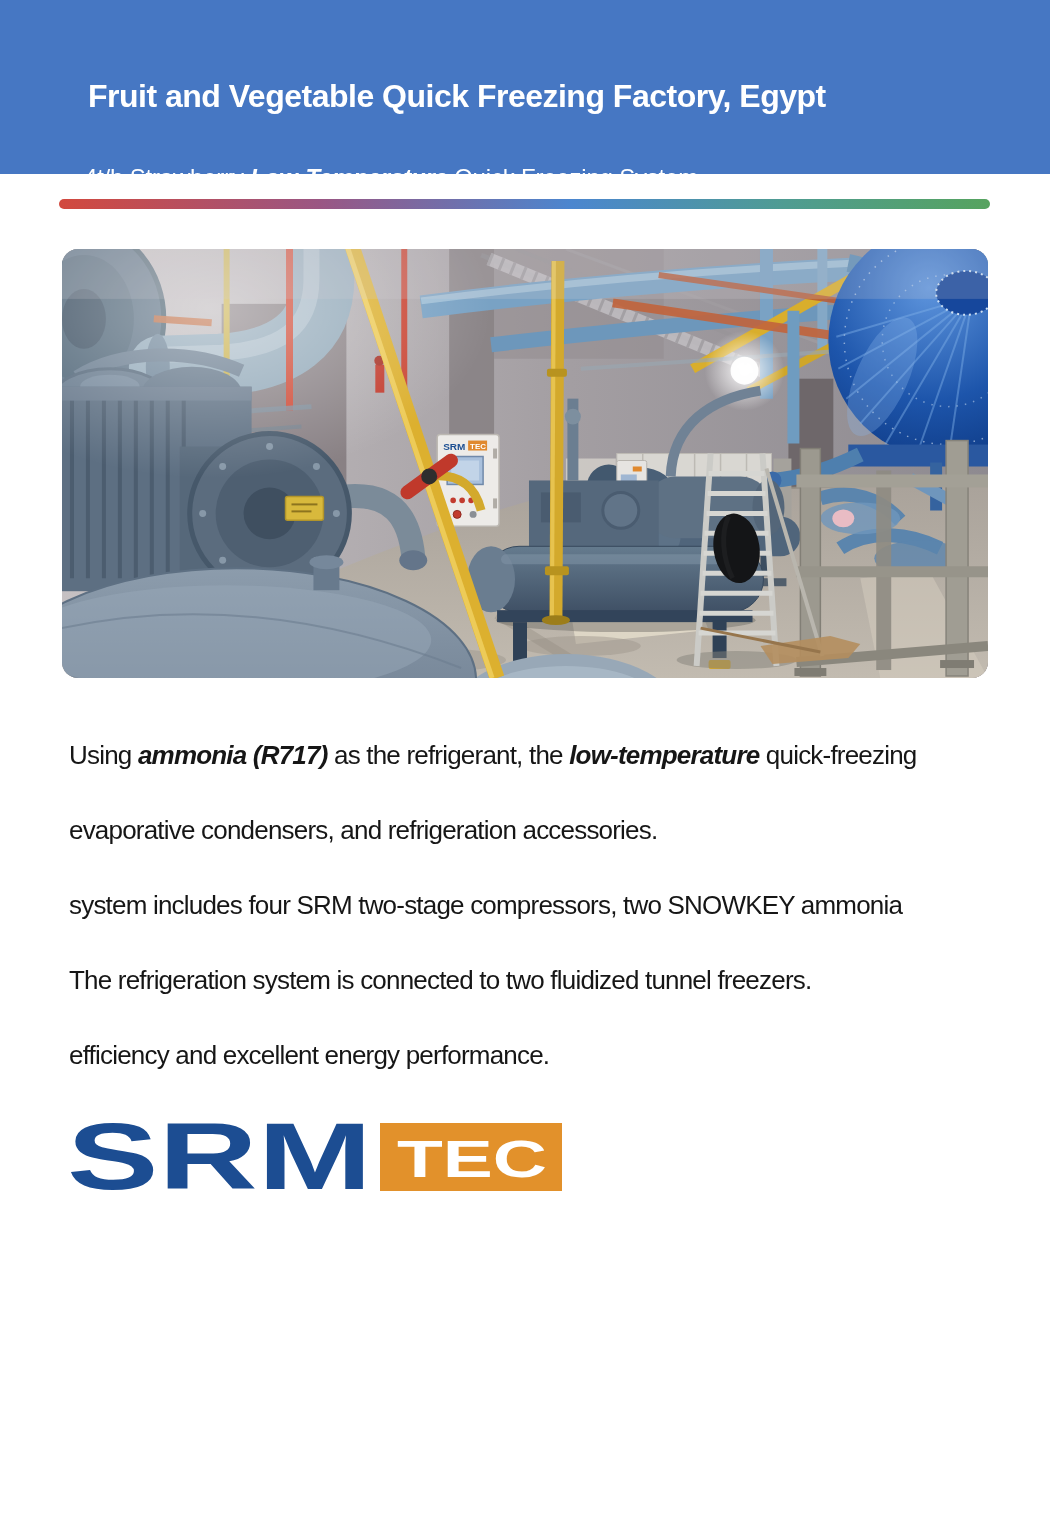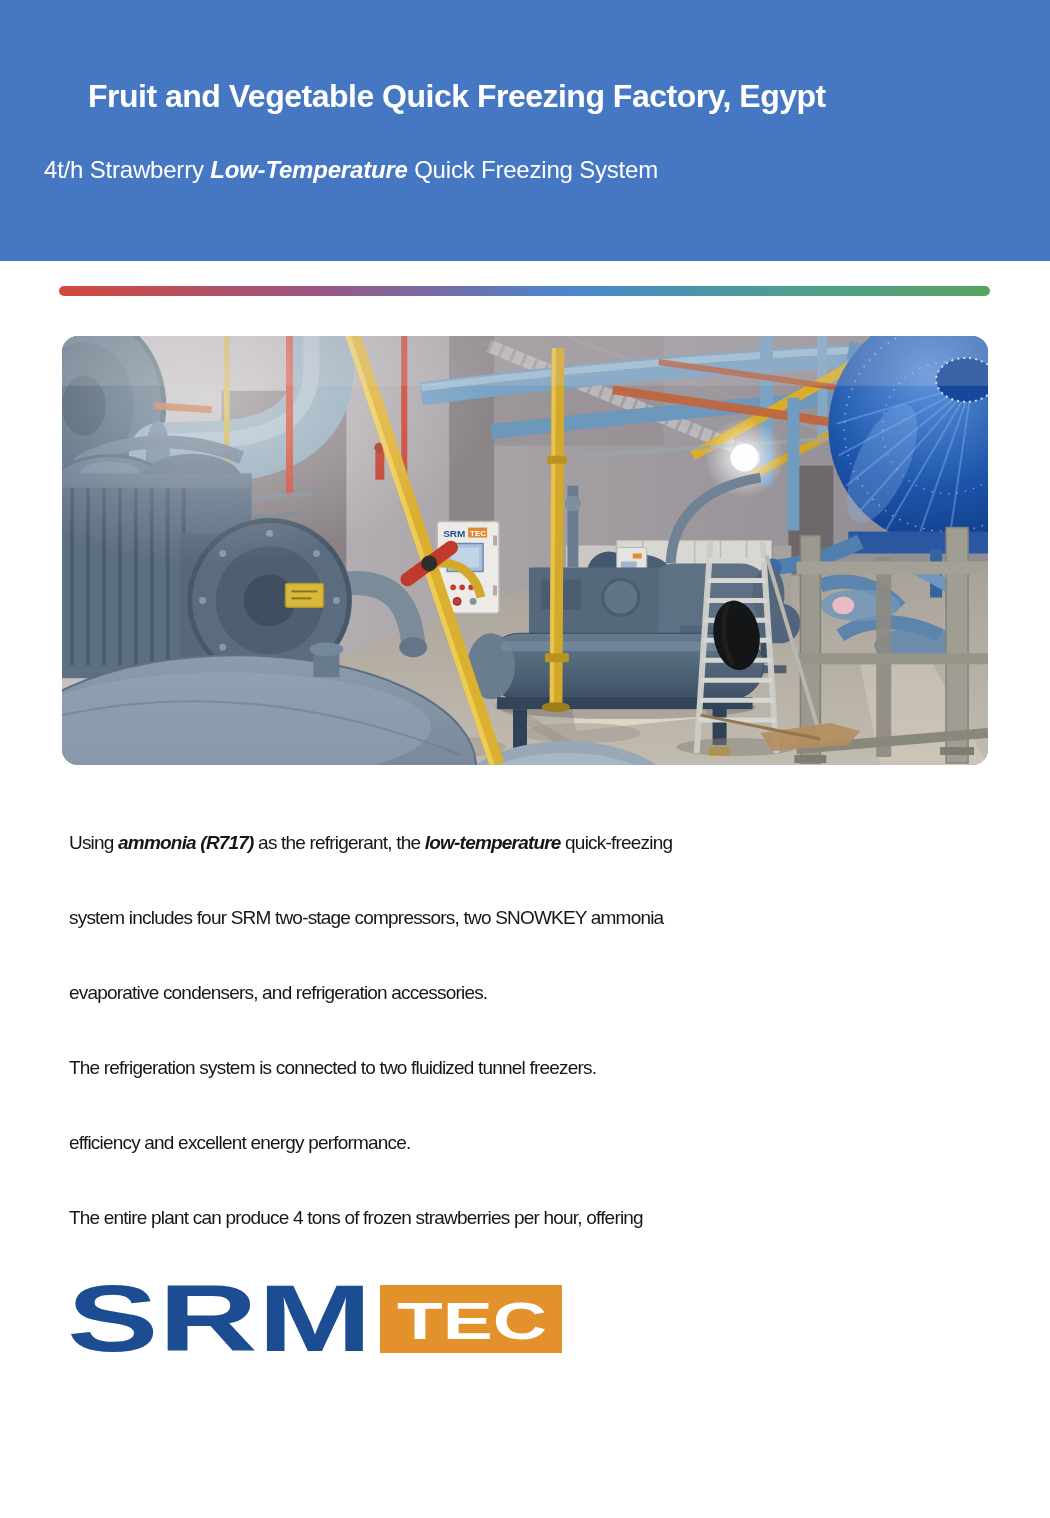--- a/index.html
+++ b/index.html
@@ -1,41 +1,41 @@
 <!DOCTYPE html>
 <html><head>
 <meta charset="utf-8">
 <style>
   html,body{margin:0;padding:0;}
   body{
     width:1050px;height:1518px;background:#ffffff;overflow:hidden;
     font-family:"Liberation Sans", sans-serif;
   }
-  .hero{background:#4677c3;height:261px;}
+  .hero{background:#4677c3;height:174px;}
   .hero h1{
     margin:0;padding:78px 0 0 88px;font-size:32px;line-height:36px;
     letter-spacing:-0.5px;color:#ffffff;font-weight:bold;
   }
   .hero .subtitle{
-    margin:0;padding:42px 0 0 44px;font-size:24px;line-height:28px;
+    margin:8px;padding:42px 0 0 76px;font-size:24px;line-height:28px;
     letter-spacing:-0.2px;color:#ffffff;font-weight:normal;
   }
   .subtitle .emph{font-weight:bold;font-style:italic;}
   .divider{
     margin:25px 0 0 59px;width:931px;height:10px;border-radius:5px;
     background:linear-gradient(90deg,#d2493e 0%,#9a5683 28%,#4b86cf 55%,#4f9c92 78%,#56a35f 100%);
   }
   .photo-wrap{
     margin:40px 0 0 62px;width:926px;height:429px;border-radius:16px;
     overflow:hidden;background:#a9a2a4;
   }
   .photo-wrap svg{display:block;width:100%;height:100%;}
   .body-text{margin:40px 0 0 69px;}
   .body-text .line{
-    height:75px;line-height:75px;font-size:19px;letter-spacing:-0.8px;
+    height:75px;line-height:75px;font-size:26px;letter-spacing:-0.8px;
     color:#161616;white-space:nowrap;
   }
   .body-text .line .b{font-weight:bold;font-style:italic;}
   .logo{margin:28px 0 0 67px;width:513px;height:72px;}
   .logo svg{display:block;}
 </style>
 </head>
 <body>
 
 <header class="hero">
@@ -348,25 +348,24 @@
 
   <g>
     <ellipse cx="150" cy="60" rx="280" ry="170" fill="url(#hazeG)" opacity="0.55"></ellipse>
     <rect x="0" y="0" width="928" height="50" fill="#d8d4d6" opacity="0.2"></rect>
   </g>
 </svg>
 </figure>
 
 <main class="body-text">
     <div class="line"><span>Using </span><span class="b">ammonia (R717)</span><span> as the refrigerant, the </span><span class="b">low-temperature</span><span> quick-freezing</span></div>
+    <div class="line"><span>evaporative condensers, and refrigeration accessories.</span></div>
     <div class="line"><span>system includes four SRM two-stage compressors, two SNOWKEY ammonia</span></div>
-    <div class="line"><span>evaporative condensers, and refrigeration accessories.</span></div>
     <div class="line"><span>The refrigeration system is connected to two fluidized tunnel freezers.</span></div>
     <div class="line"><span>efficiency and excellent energy performance.</span></div>
-    <div class="line"><span>The entire plant can produce 4 tons of frozen strawberries per hour, offering</span></div>
   </main>
 
 <div class="logo">
   <svg width="513" height="72" viewBox="0 0 513 72">
     <text x="0" y="68" textLength="305" lengthAdjust="spacingAndGlyphs" font-family="Liberation Sans, sans-serif" font-size="95" font-weight="bold" fill="#1c4d92">SRM</text>
     <rect x="313" y="2" width="182" height="68" fill="#e2912b"></rect>
     <text x="330" y="56" textLength="150" lengthAdjust="spacingAndGlyphs" font-family="Liberation Sans, sans-serif" font-size="52" font-weight="bold" fill="#ffffff">TEC</text>
   </svg>
 </div>
 

